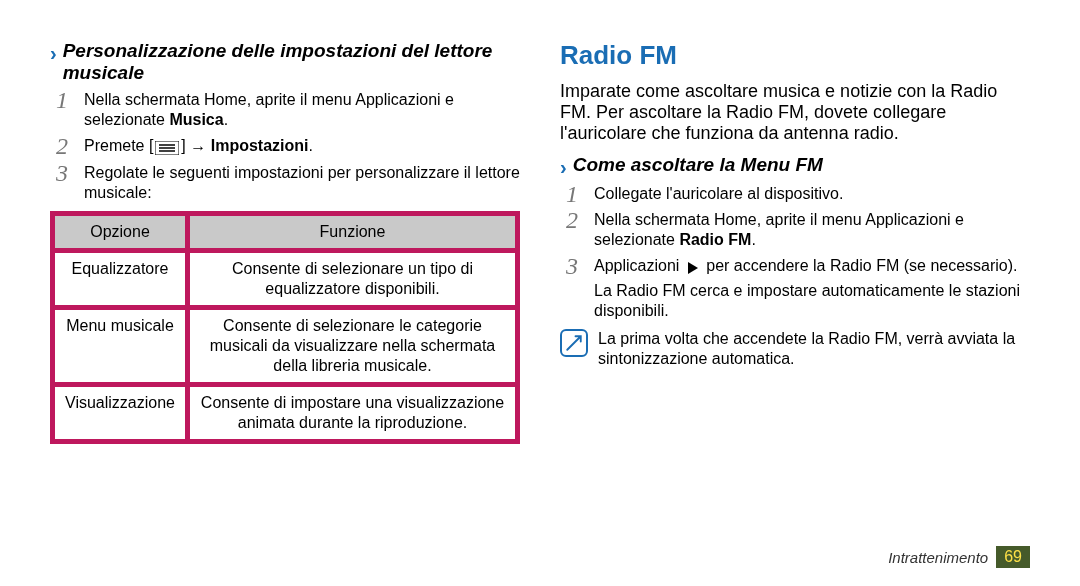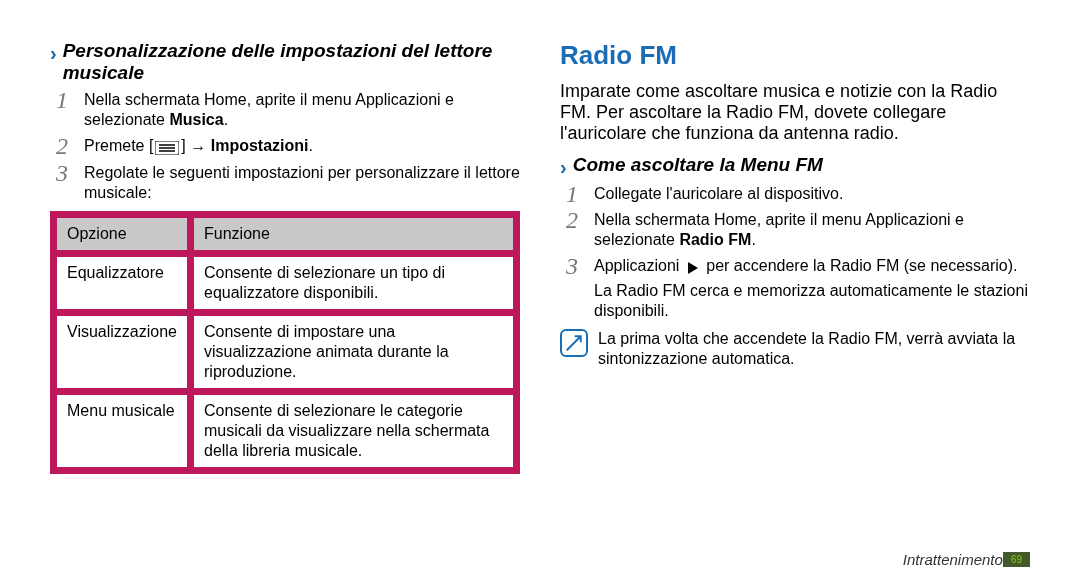--- a/index.html
+++ b/index.html
@@ -70,23 +70,23 @@
     line-height: 21px;
     margin-bottom: 10px;
   }
   table {
     border-collapse: collapse;
     width: 100%;
     margin-top: 8px;
     font-size: 16px;
   }
   th, td {
-    border: 7px solid #be185d;
+    border: 5px solid #be185d;
     padding: 6px 10px;
-    text-align: left;
+    text-align: center;
     vertical-align: top;
     line-height: 20px;
   }
   th {
     background: #c9c9c9;
     font-weight: normal;
   }
   .note {
     display: flex;
     align-items: flex-start;
@@ -108,27 +108,28 @@
   .note-text { font-size: 16px; line-height: 20px; }
   .footer {
     position: absolute;
     bottom: 18px;
     right: 50px;
     font-size: 15px;
     font-style: italic;
     color: #333;
     display: flex;
     align-items: center;
+    gap: 8px;
   }
   .page-badge {
     background: #455a2a;
-    color: #84cc16;
+    color: #fde047;
     font-style: normal;
     padding: 2px 8px;
-    font-size: 10px;
+    font-size: 16px;
   }
   .inline-icon {
     display: inline-block;
     vertical-align: middle;
     margin: 0 2px;
   }
   .inline-icon svg { vertical-align: middle; }
 </style>
 </head>
 <body>
@@ -171,26 +172,26 @@
           <th>Opzione</th>
           <th>Funzione</th>
         </tr>
       </thead>
       <tbody>
         <tr>
           <td>Equalizzatore</td>
           <td>Consente di selezionare un tipo di equalizzatore disponibili.</td>
         </tr>
         <tr>
+          <td>Menu musicale</td>
+          <td>Consente di selezionare le categorie musicali da visualizzare nella schermata della libreria musicale.</td>
+        </tr>
+        <tr>
           <td>Visualizzazione</td>
           <td>Consente di impostare una visualizzazione animata durante la riproduzione.</td>
-        </tr>
-        <tr>
-          <td>Menu musicale</td>
-          <td>Consente di selezionare le categorie musicali da visualizzare nella schermata della libreria musicale.</td>
         </tr>
       </tbody>
     </table>
   </div>
 
   <div class="col">
     <div class="main-title">Radio FM</div>
     <div class="body-text">Imparate come ascoltare musica e notizie con la Radio FM. Per ascoltare la Radio FM, dovete collegare l'auricolare che funziona da antenna radio.</div>
 
     <div class="section-head">
@@ -209,21 +210,21 @@
         <span class="li-body">
           <span>Nella schermata Home, aprite il menu Applicazioni e selezionate </span><span class="bold">Radio FM</span><span>.</span>
         </span>
       </li>
       <li>
         <span class="num">3</span>
         <span class="li-body">
           <span>Applicazioni </span><span class="inline-icon"><svg width="14" height="14" viewBox="0 0 14 14">
                 <polygon points="2,1 12,7 2,13" fill="#000"></polygon>
               </svg></span><span> per accendere la Radio FM (se necessario).</span>
-          <div style="margin-top:4px;">La Radio FM cerca e memorizza automaticamente le stazioni disponibili.</div>
+          <div style="margin-top:4px;">La Radio FM cerca e impostare automaticamente le stazioni disponibili.</div>
         </span>
       </li>
     </ol>
     <div class="note">
       <div class="note-icon">
         <svg viewBox="0 0 24 24">
             <path d="M3 21 L21 3 M14 3 H21 V10" fill="none" stroke="#1a6db4" stroke-width="2.5" stroke-linecap="round"></path>
           </svg>
       </div>
       <div class="note-text">La prima volta che accendete la Radio FM, verrà avviata la sintonizzazione automatica.</div>

